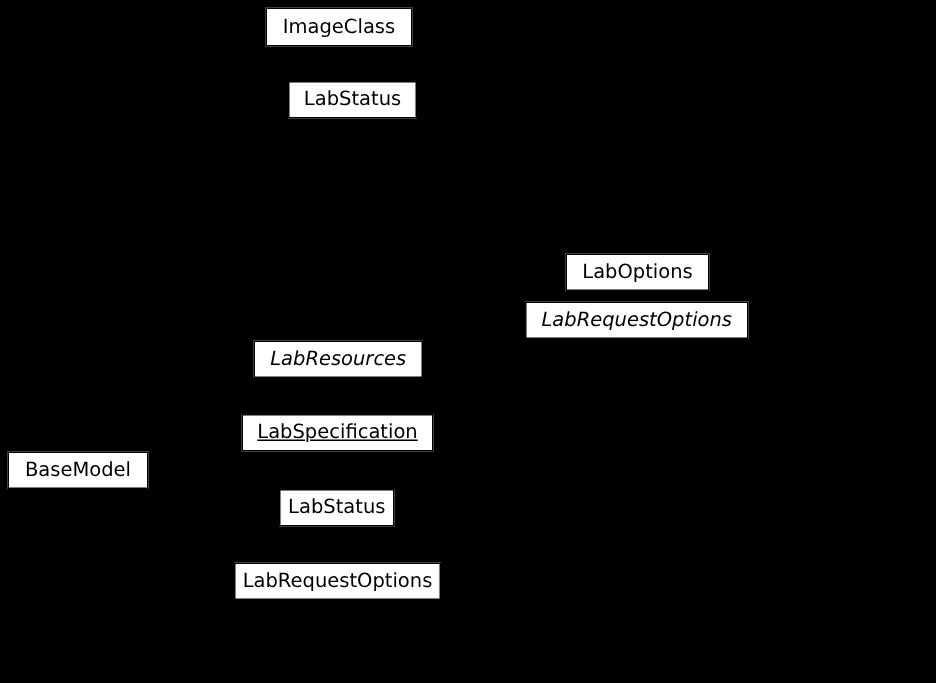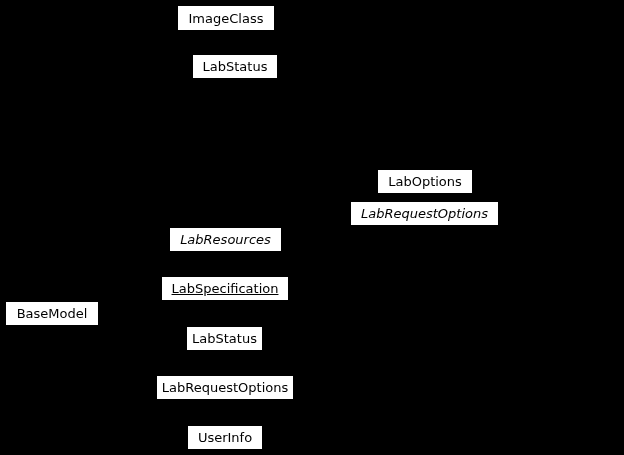--- a/index.html
+++ b/index.html
@@ -50,14 +50,13 @@
 <div class="diagram">
   <div class="node" id="n0">ImageClass</div>
   <div class="node" id="n2">LabStatus</div>
   <div class="node" id="n6">LabOptions</div>
   <div class="node" id="n8">LabRequestOptions</div>
   <div class="node" id="n9">LabResources</div>
   <div class="node" id="n10">LabSpecification</div>
   <div class="node" id="n11">BaseModel</div>
   <div class="node" id="n12">LabStatus</div>
   <div class="node" id="n13">LabRequestOptions</div>
-  <div class="node" id="n14">UserInfo</div>
 </div>
 
 </body></html>

